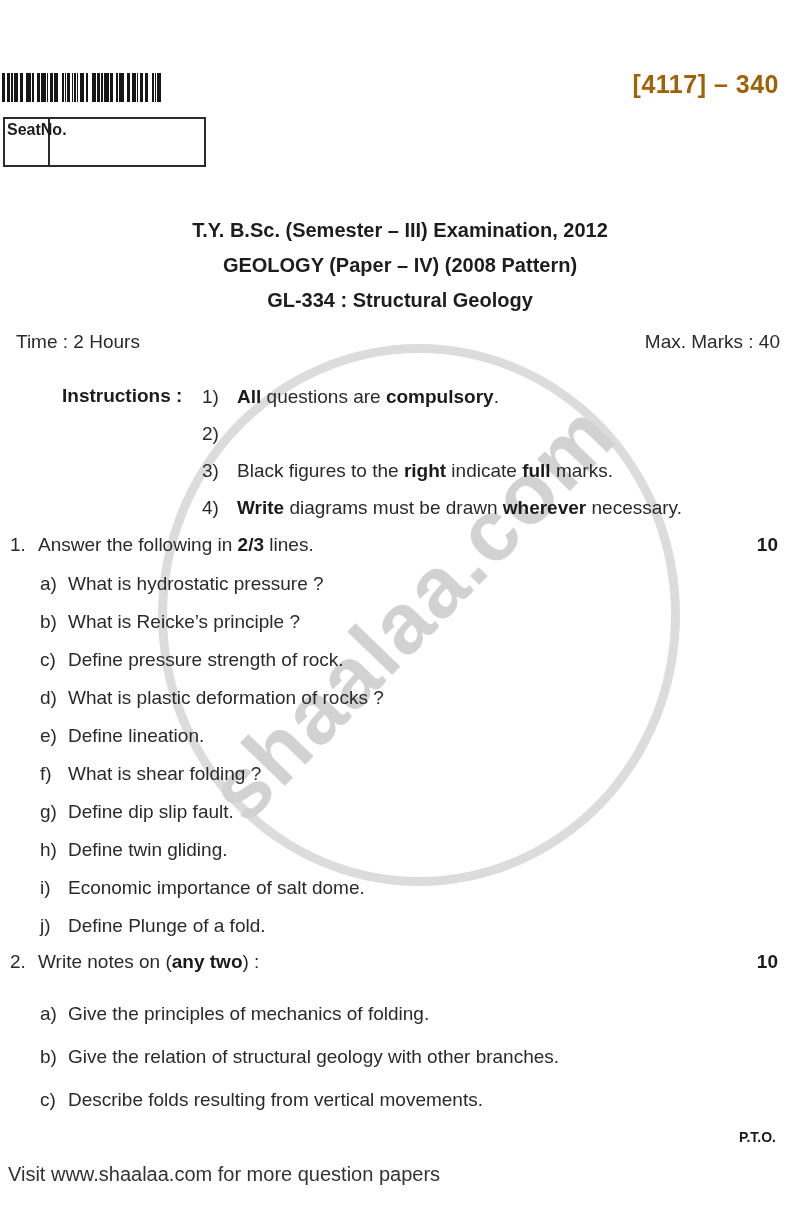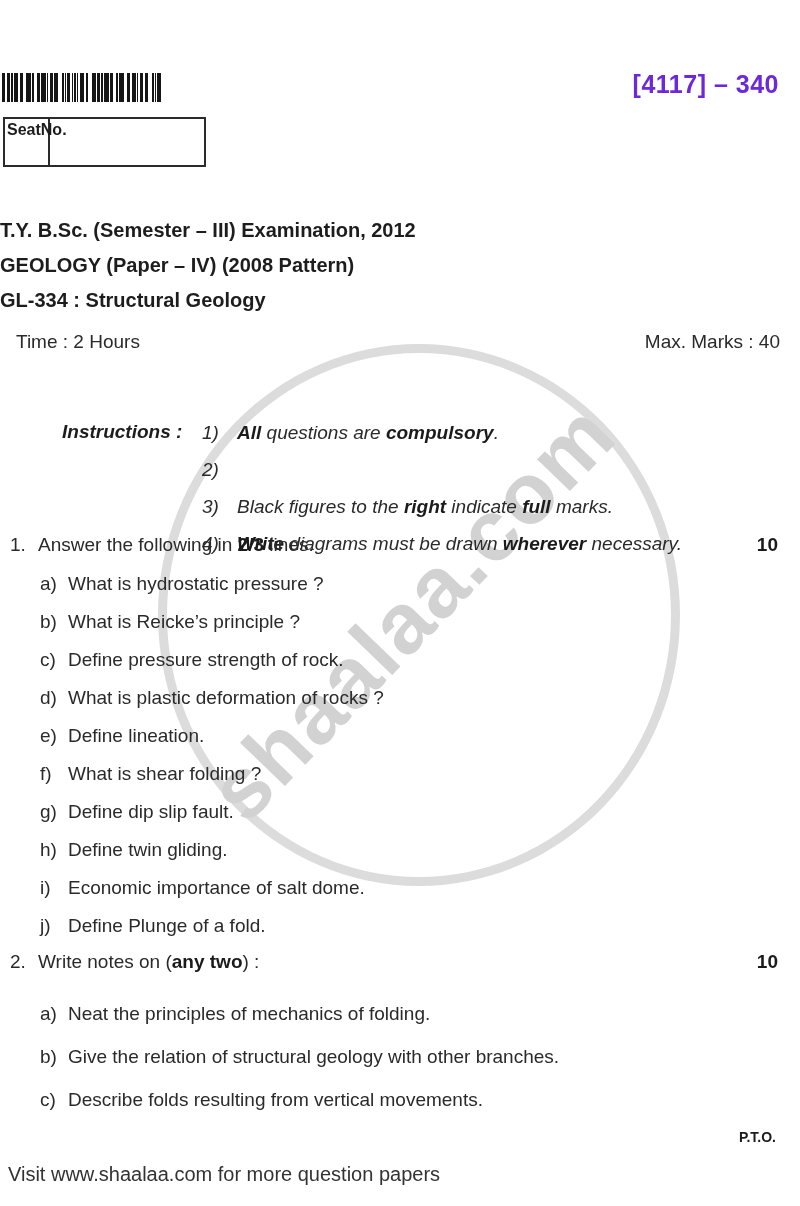--- a/index.html
+++ b/index.html
@@ -31,44 +31,44 @@
     display:flex;justify-content:space-between;align-items:flex-start;
   }
   .barcode{
     width:160px;height:29px;margin-top:3px;
     background:
       repeating-linear-gradient(90deg,#161616 0 2px,rgba(0,0,0,0) 2px 6px),
       repeating-linear-gradient(90deg,#161616 0 1px,rgba(0,0,0,0) 1px 9px),
       repeating-linear-gradient(90deg,#161616 0 3px,rgba(0,0,0,0) 3px 13px),
       repeating-linear-gradient(90deg,#161616 0 1px,rgba(0,0,0,0) 1px 5px);
   }
-  .paper-number{font-size:25px;font-weight:bold;color:#6d28d9;letter-spacing:0.5px;}
+  .paper-number{font-size:25px;font-weight:bold;color:#a16207;letter-spacing:0.5px;}
   .seat-box{
     position:absolute;top:117px;left:3px;width:199px;height:46px;
     border:2px solid #2b2b2b;display:flex;background:#fff;
   }
   .seat-label{
     width:45px;border-right:2px solid #2b2b2b;
     font-weight:bold;font-size:16px;color:#1c1c1c;
     display:flex;flex-direction:row;justify-content:space-between;
     padding:1px 2px;box-sizing:border-box;line-height:20px;
   }
   .seat-input{flex:1;}
   
-  .titles{position:absolute;top:213px;left:0;width:100%;}
+  .titles{position:absolute;top:213px;left:0;width:100%;text-align:center;}
   .titles div{font-weight:bold;font-size:20px;line-height:35px;color:#1d1d1d;}
   
   .time-row{
     position:absolute;top:331px;left:16px;right:20px;
     display:flex;justify-content:space-between;font-size:19px;color:#2a2a2a;
   }
   
   .instructions{
     position:absolute;top:385px;left:62px;right:22px;
-    display:flex;font-style:italic;font-size:19px;margin-top:36px;
+    display:flex;font-size:19px;
   }
   .instr-label{font-weight:bold;width:140px;flex:0 0 140px;color:#1d1d1d;}
   .instr-items{flex:1;}
   .instr-item{display:flex;line-height:24px;margin-bottom:13px;}
   .instr-num{width:35px;flex:0 0 35px;}
   .seg-b{font-weight:bold;color:#1b1b1b;}
   
   .qblock{position:absolute;left:10px;right:22px;font-size:19px;}
   .q1{top:533px;}
   .q2{top:950px;}
@@ -193,21 +193,21 @@
 
     <div class="qblock q2">
       <div class="q-header">
         <span class="q-num">2.</span>
         <span class="q-text"><span>Write notes on (</span><span class="seg-b">any two</span><span>) :</span></span>
         <span class="q-marks">10</span>
       </div>
       <div class="subs">
         <div class="sub-row">
           <span class="sub-letter">a)</span>
-          <span class="sub-text">Neat the principles of mechanics of folding.</span>
+          <span class="sub-text">Give the principles of mechanics of folding.</span>
         </div>
         <div class="sub-row">
           <span class="sub-letter">b)</span>
           <span class="sub-text">Give the relation of structural geology with other branches.</span>
         </div>
         <div class="sub-row">
           <span class="sub-letter">c)</span>
           <span class="sub-text">Describe folds resulting from vertical movements.</span>
         </div>
       </div>

